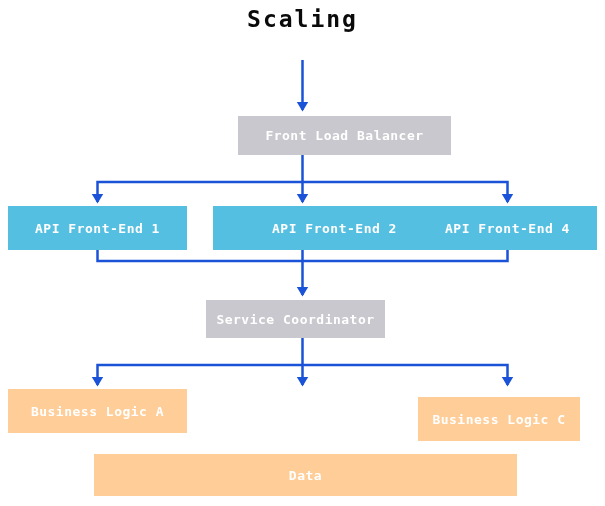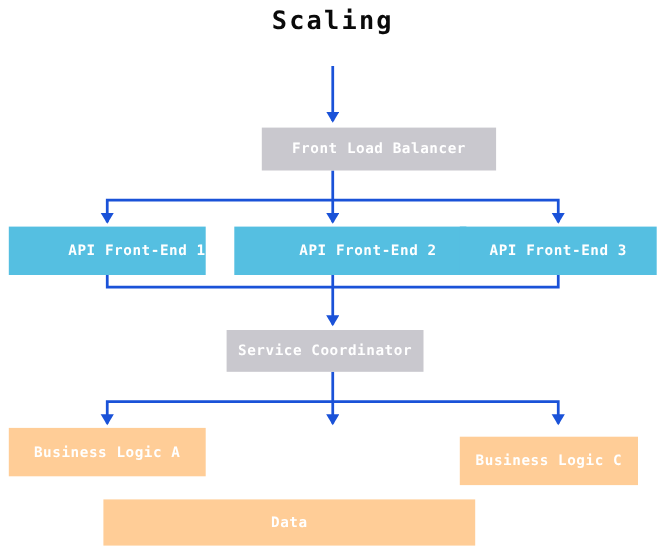--- a/index.html
+++ b/index.html
@@ -53,28 +53,28 @@
     letter-spacing: 0.5px;
     color: var(--label-text, #ffffff);
     white-space: nowrap;
   }
   .node.gray   { background: var(--box-gray,   #c9c8ce); }
   .node.blue   { background: var(--box-blue,   #55bfe1); }
   .node.orange { background: var(--box-orange, #ffcd97); align-items: center; }
 
   
   #n-flb  { left: 213px; top: 116px; width: 213px; height: 39px; margin-left: 25px; }
-  #n-api1 { left:   8px; top: 206px; width: 179px; height: 44px; justify-content: flex-end; }
+  #n-api1 { left:   8px; top: 206px; width: 179px; height: 44px; }
   #n-api2 { left: 213px; top: 206px; width: 179px; height: 44px; padding-left: 32px; }
   #n-api3 { left: 418px; top: 206px; width: 179px; height: 44px; }
   #n-sc   { left: 206px; top: 300px; width: 179px; height: 38px; }
   #n-bla  { left:   8px; top: 389px; width: 179px; height: 44px; }
   #n-blb  { left: 213px; top: 389px; width: 179px; height: 44px; }
   #n-blc  { left: 418px; top: 397px; width: 162px; height: 44px; }
-  #n-data { left:  94px; top: 454px; width: 338px; height: 42px; }
+  #n-data { left:  94px; top: 454px; width: 423px; height: 42px; }
 </style>
 </head>
 <body>
 
 <div class="canvas">
 
   <h1 class="diagram-title">Scaling</h1>
 
   <svg class="edges-layer" viewBox="0 0 605 506">
     <defs>
@@ -108,21 +108,21 @@
 
   <div class="node blue" id="n-api1">
     <span>API Front-End 1</span>
   </div>
 
   <div class="node blue" id="n-api2">
     <span>API Front-End 2</span>
   </div>
 
   <div class="node blue" id="n-api3">
-    <span>API Front-End 3</span>
+    <span>API Front-End 4</span>
   </div>
 
   <div class="node gray" id="n-sc">
     <span>Service Coordinator</span>
   </div>
 
   <div class="node orange" id="n-bla">
     <span>Business Logic A</span>
   </div>
 

